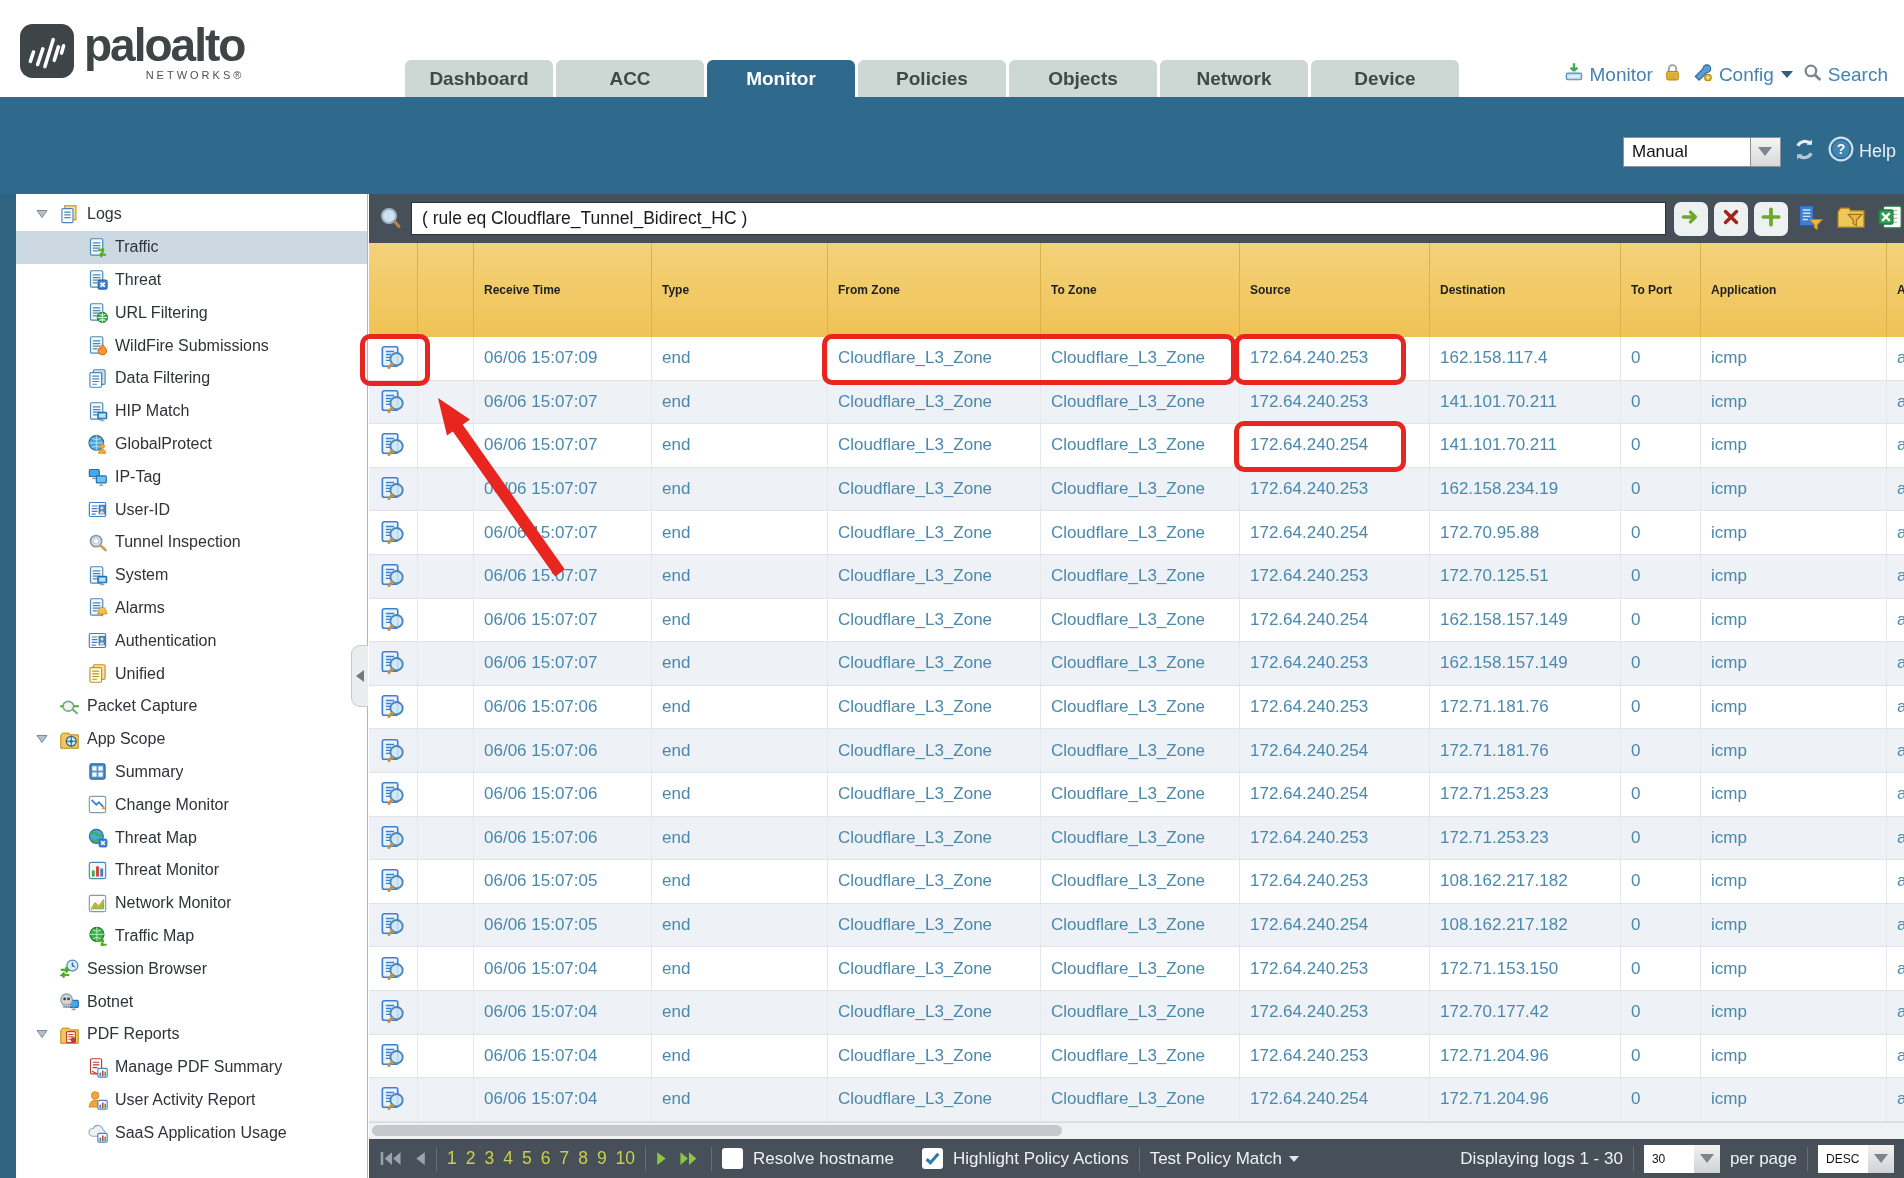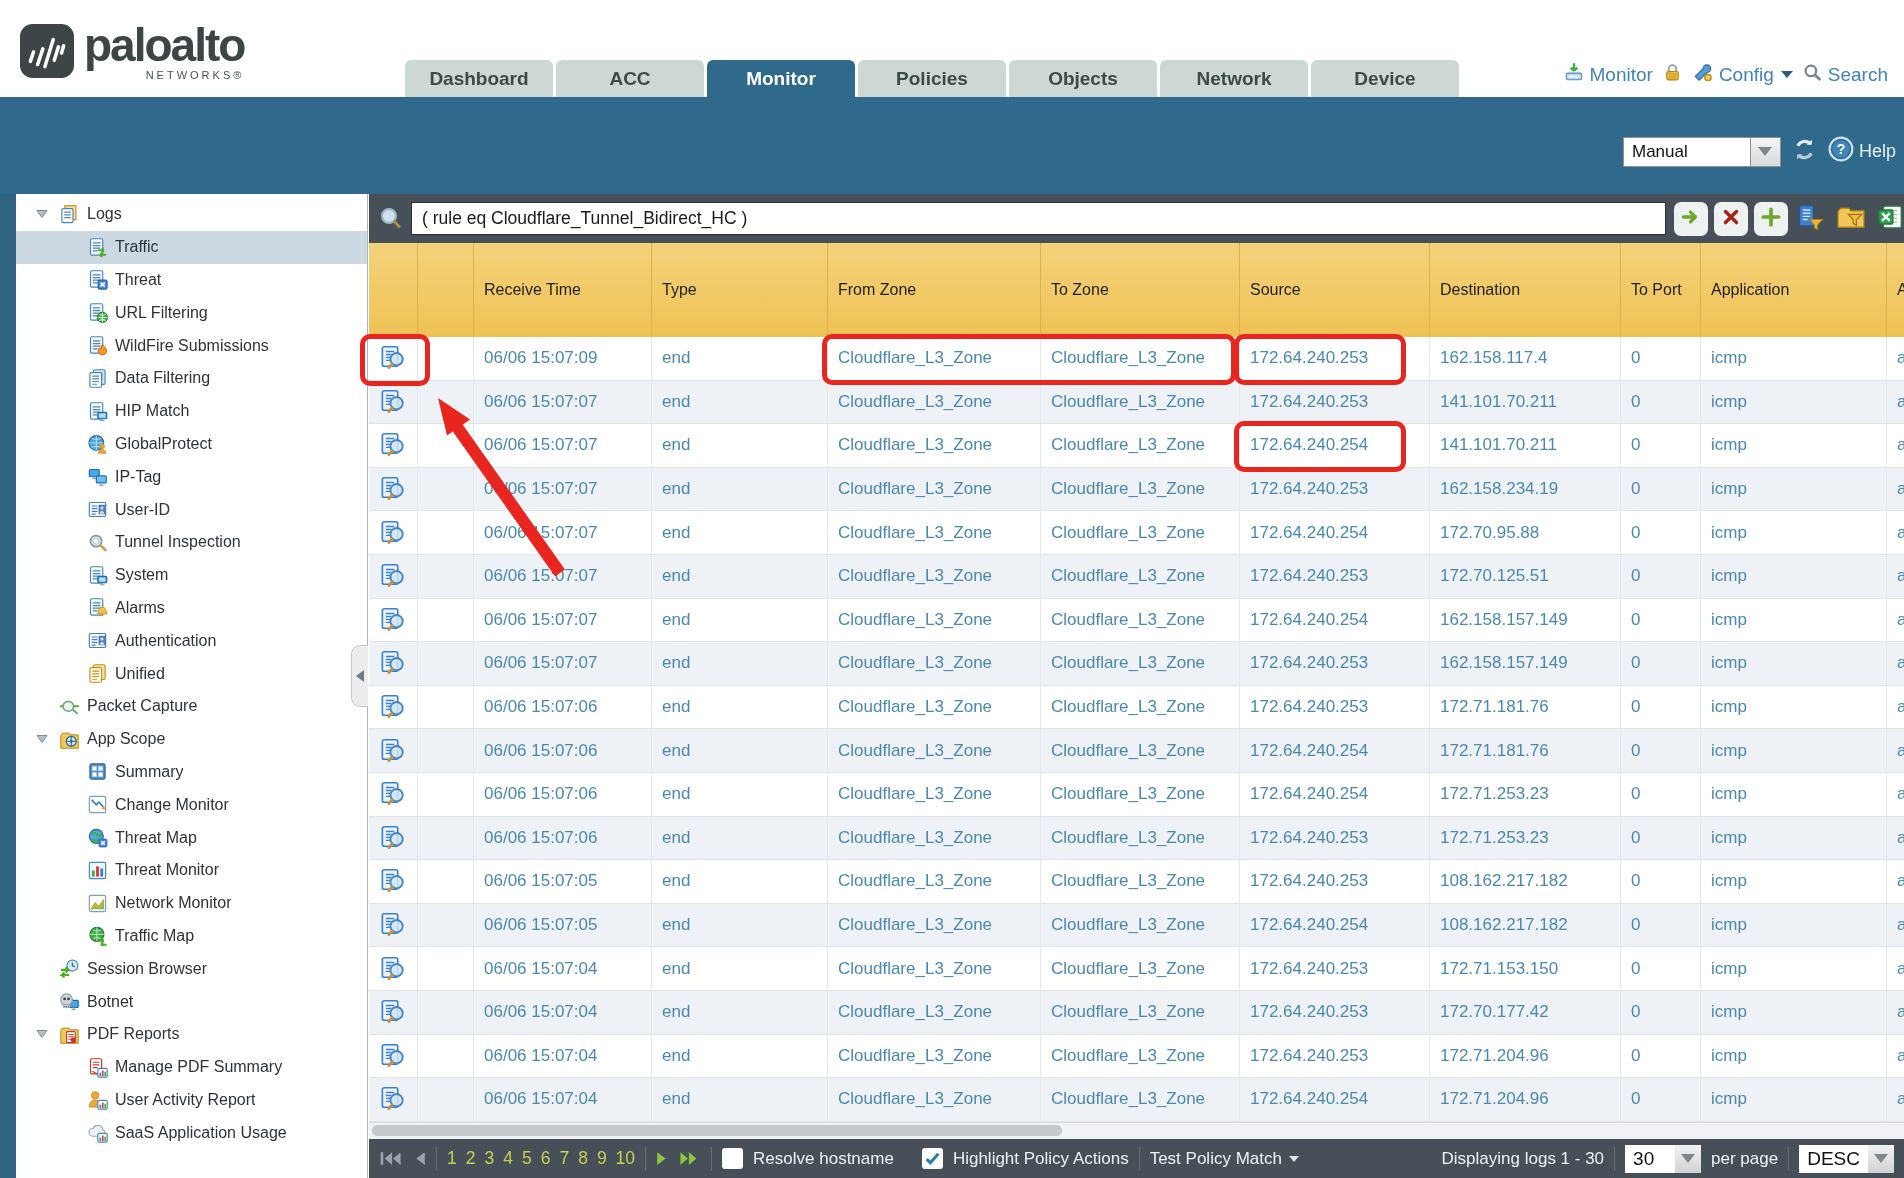--- a/index.html
+++ b/index.html
@@ -44,37 +44,37 @@
   
   .content{position:absolute;left:369px;top:194px;right:0;bottom:0;display:flex;flex-direction:column;overflow:hidden;}
   .filterbar{height:49px;flex:0 0 49px;background:#475059;display:flex;align-items:center;overflow:hidden;}
   .fmag{margin:0 7px 0 9px;flex:0 0 26px;display:flex;}
   .finput{height:33px;flex:0 0 1255px;border:1px solid #2a3036;font-size:17.5px;padding:0 10px;color:#1a1a1a;background:#fff;font-family:"Liberation Sans",sans-serif;box-sizing:border-box;}
   .facts{display:flex;gap:6px;margin-left:8px;flex:0 0 auto;}
   .fbtn{width:34px;height:34px;border-radius:7px;background:#eef1f2;display:flex;align-items:center;justify-content:center;flex:0 0 34px;cursor:pointer;}
   .fico{width:34px;height:34px;display:flex;align-items:center;justify-content:center;flex:0 0 34px;cursor:pointer;}
 
   .ghead{height:94px;flex:0 0 94px;background:linear-gradient(#f4d27b,#efc254);display:flex;overflow:hidden;}
-  .gh{flex:0 0 auto;display:flex;align-items:center;padding-left:10px;font-size:16px;color:#1f1f1f;border-right:1px solid #dcb04b;box-sizing:border-box;overflow:hidden;white-space:nowrap;cursor:pointer;}
+  .gh{flex:0 0 auto;display:flex;align-items:center;padding-left:10px;font-size:12px;color:#1f1f1f;border-right:1px solid #dcb04b;box-sizing:border-box;overflow:hidden;white-space:nowrap;cursor:pointer;font-weight:bold;}
   .rows{flex:0 0 785px;display:flex;flex-direction:column;overflow:hidden;}
   .r{height:43.6px;flex:0 0 43.6px;display:flex;border-bottom:1px solid #e0e4e8;background:#fff;box-sizing:border-box;overflow:hidden;}
   .r.alt{background:#eef1f5;}
   .c{flex:0 0 auto;display:flex;align-items:center;padding-left:10px;font-size:17px;color:#4a89ad;border-right:1px solid #e4e8ec;box-sizing:border-box;overflow:hidden;white-space:nowrap;}
   .c.icon-c{justify-content:center;padding-left:0;}
   .dico{width:26px;height:26px;display:flex;}
 
   .hscroll{flex:0 0 17px;background:#f1f2f4;border-top:1px solid #d6dadd;position:relative;box-sizing:border-box;}
   .hthumb{position:absolute;left:3px;top:2px;height:11px;width:690px;background:#c5c9ce;border-radius:6px;}
 
   .fbar{flex:1;background:#475059;display:flex;align-items:center;padding:0 10px;gap:10px;color:#eef1f3;font-size:17px;overflow:hidden;}
   .fdiv{width:1px;height:24px;background:#667078;flex:0 0 1px;}
   .pgnum{color:#c9cf4f;font-size:17.5px;display:flex;gap:9px;cursor:pointer;}
   .cb{width:21px;height:21px;background:#fff;border-radius:3px;display:flex;align-items:center;justify-content:center;flex:0 0 21px;cursor:pointer;}
   .fsel{display:flex;height:28px;flex:0 0 auto;cursor:pointer;}
-  .fsel .val{background:#fff;color:#111;padding:0 8px;display:flex;align-items:center;font-size:19px;min-width:34px;}
+  .fsel .val{background:#fff;color:#111;padding:0 8px;display:flex;align-items:center;font-size:12px;min-width:34px;}
   .fsel .sbtn{width:26px;background:linear-gradient(#f2f2f2,#cfd2d5);display:flex;align-items:center;justify-content:center;}
   .right-group{margin-left:auto;display:flex;align-items:center;gap:10px;}
   .pgctl{display:flex;align-items:center;gap:6px;cursor:pointer;}
 
   
   .ann{position:absolute;border:5px solid #e8251f;border-radius:10px;pointer-events:none;z-index:20;box-sizing:border-box;}
   .arrow-svg{position:absolute;left:0;top:0;width:1904px;height:1178px;pointer-events:none;z-index:19;}
 </style>
 </head>
 <body>

